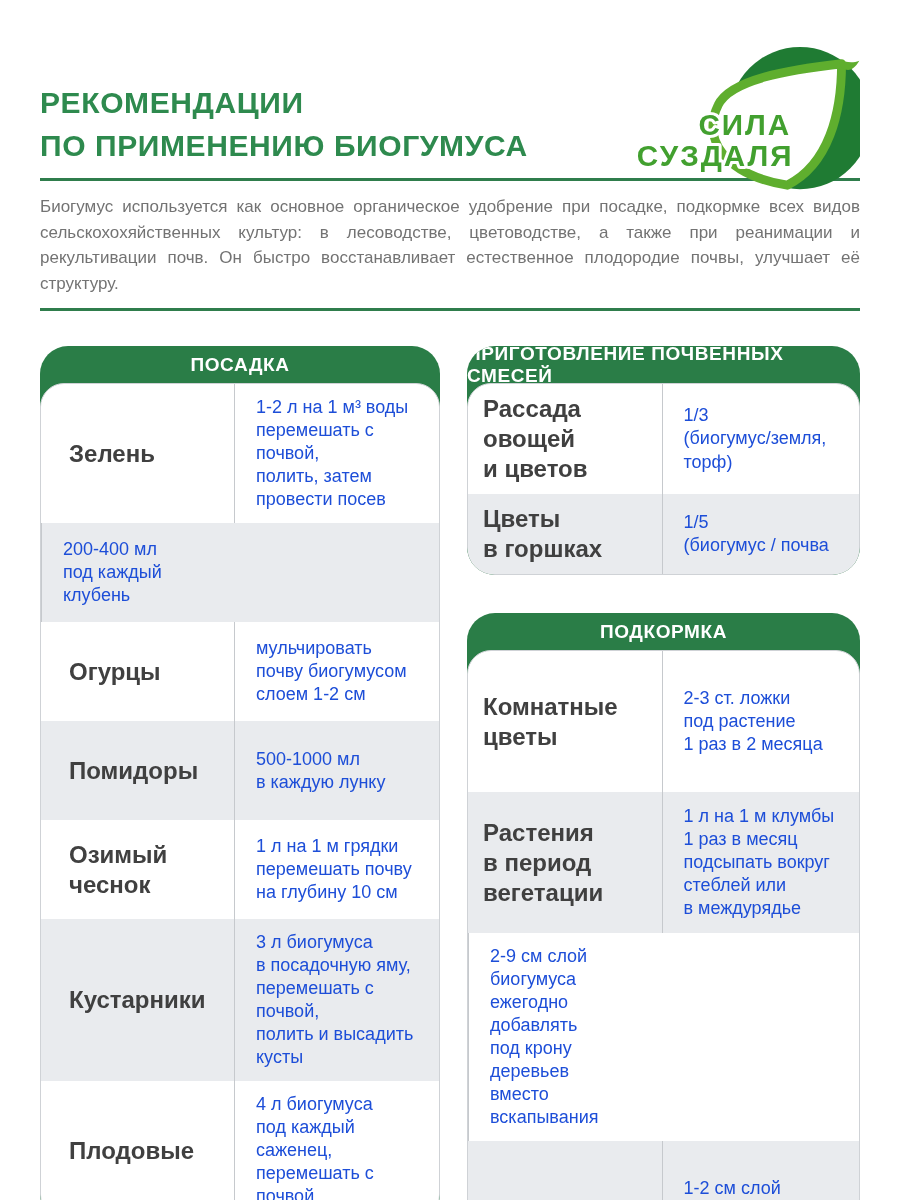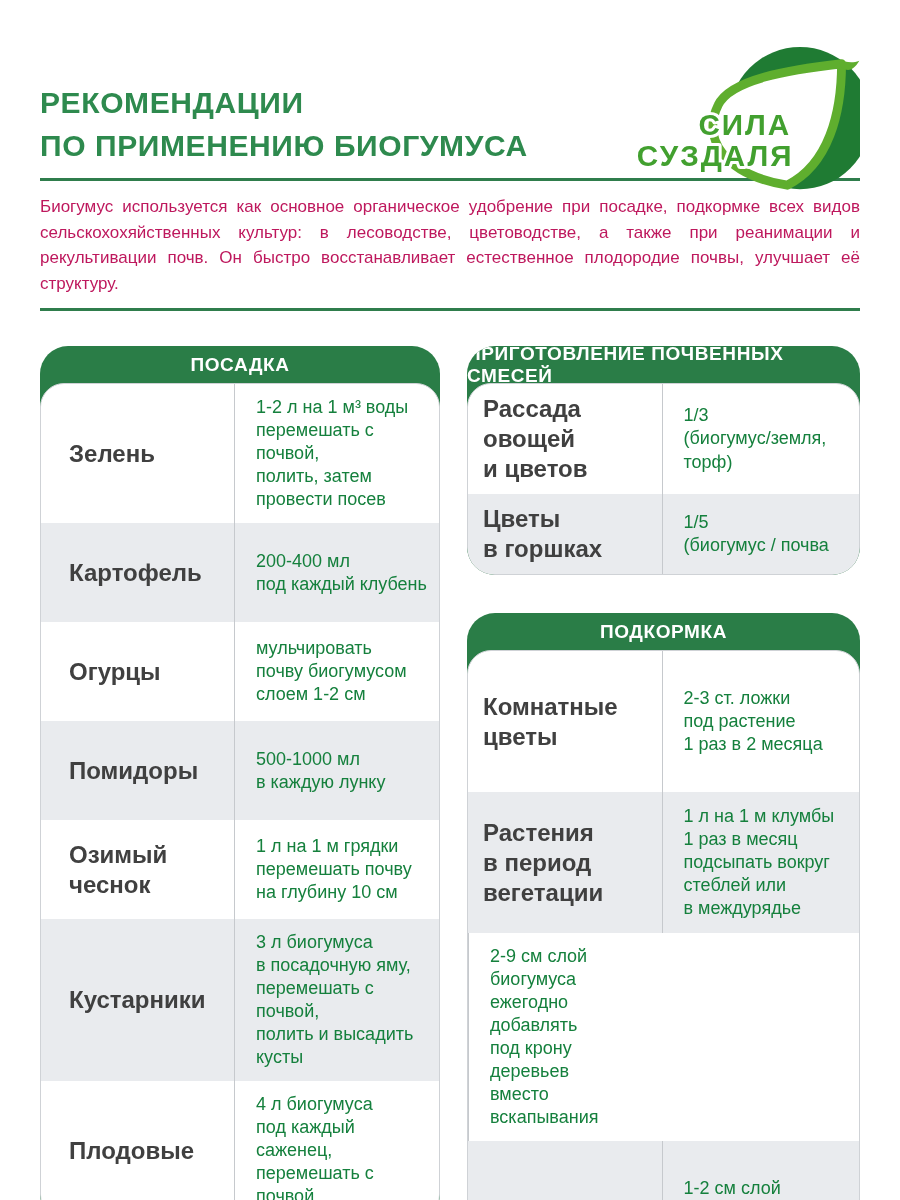--- a/index.html
+++ b/index.html
@@ -17,21 +17,21 @@
   .page-title {
     margin-top:40px;
     font-size:30px; line-height:1.43; font-weight:bold;
     letter-spacing:0.6px; color:#2e8a4e; white-space:pre-line;
   }
   .logo { width:270px; height:160px; flex-shrink:0; margin-top:2px; }
   
   .rule { height:3px; background:#2f7d4c; margin:0 40px; }
   .intro {
     margin:13px 40px 12px 40px;
-    font-size:17px; line-height:1.5; color:#be185d;
+    font-size:17px; line-height:1.5; color:#737373;
     text-align:justify;
   }
   
   .content {
     display:flex; gap:27px; padding:35px 40px 0 40px; align-items:flex-start;
   }
   .left-col { width:400px; flex-shrink:0; }
   .right-col { flex:1; display:flex; flex-direction:column; gap:38px; }
   
   .card {
@@ -53,21 +53,21 @@
   .t-mixes  .row { grid-template-columns:49.5% 1fr; min-height:80px; }
   .t-feeding .row { grid-template-columns:49.5% 1fr; min-height:141px; }
   .row:nth-child(even) { background:#e9ebee; }
   .cell { display:flex; align-items:center; white-space:pre-line; }
   .cell-label {
     font-size:24px; font-weight:bold; color:#404040; line-height:1.25;
     padding:10px 8px 10px 28px;
   }
   .right-col .cell-label { padding-left:15px; }
   .cell-value {
-    font-size:18px; color:#15803d; line-height:1.28;
+    font-size:18px; color:#1d4ed8; line-height:1.28;
     border-left:1px solid #c6c9cd;
     padding:12px 10px 12px 21px;
   }
   .right-col .cell-value { }
 </style>
 </head>
 <body>
 
 <div class="page">
 
@@ -97,21 +97,20 @@
         <div class="card-header">ПОСАДКА</div>
         <div class="card-body">
           <div class="row">
             <div class="cell cell-label">Зелень</div>
             <div class="cell cell-value">1-2 л на 1 м³ воды
 перемешать с почвой,
 полить, затем
 провести посев</div>
           </div>
           <div class="row">
-            <div class="cell cell-label">Картофель</div>
             <div class="cell cell-value">200-400 мл
 под каждый клубень</div>
           </div>
           <div class="row">
             <div class="cell cell-label">Огурцы</div>
             <div class="cell cell-value">мульчировать
 почву биогумусом
 слоем 1-2 см</div>
           </div>
           <div class="row">

